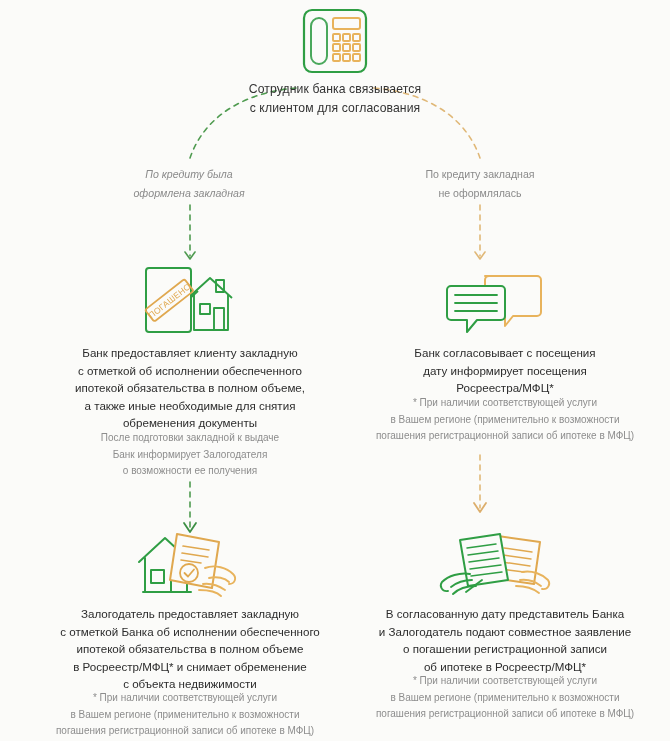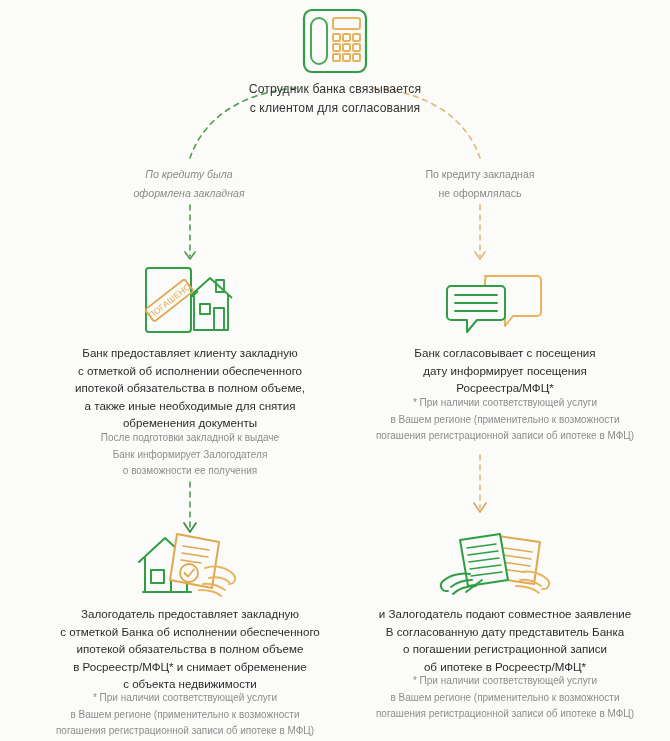--- a/index.html
+++ b/index.html
@@ -229,22 +229,22 @@
       <g fill="none" stroke="#2f9e44" stroke-width="1.9" stroke-linecap="round" stroke-linejoin="round">
         <path d="M34 46 C24 44 12 48 6 54 C3 58 6 64 12 63"></path>
         <path d="M36 52 C28 52 20 55 15 59"></path>
         <path d="M40 58 C30 58 22 61 17 66"></path>
         <path d="M46 52 L30 64"></path>
       </g>
     </svg>
   </div>
 
   <div class="abs ctr body-text" style="left:340px;top:605px;width:330px;">
+    <div>В согласованную дату представитель Банка</div>
     <div>и Залогодатель подают совместное заявление</div>
-    <div>В согласованную дату представитель Банка</div>
     <div>о погашении регистрационной записи</div>
     <div>об ипотеке в Росреестр/МФЦ*</div>
   </div>
   <div class="abs ctr note-text" style="left:340px;top:673px;width:330px;">
     <div>* При наличии соответствующей услуги</div>
     <div>в Вашем регионе (применительно к возможности</div>
     <div>погашения регистрационной записи об ипотеке в МФЦ)</div>
   </div>
 
 </div>

